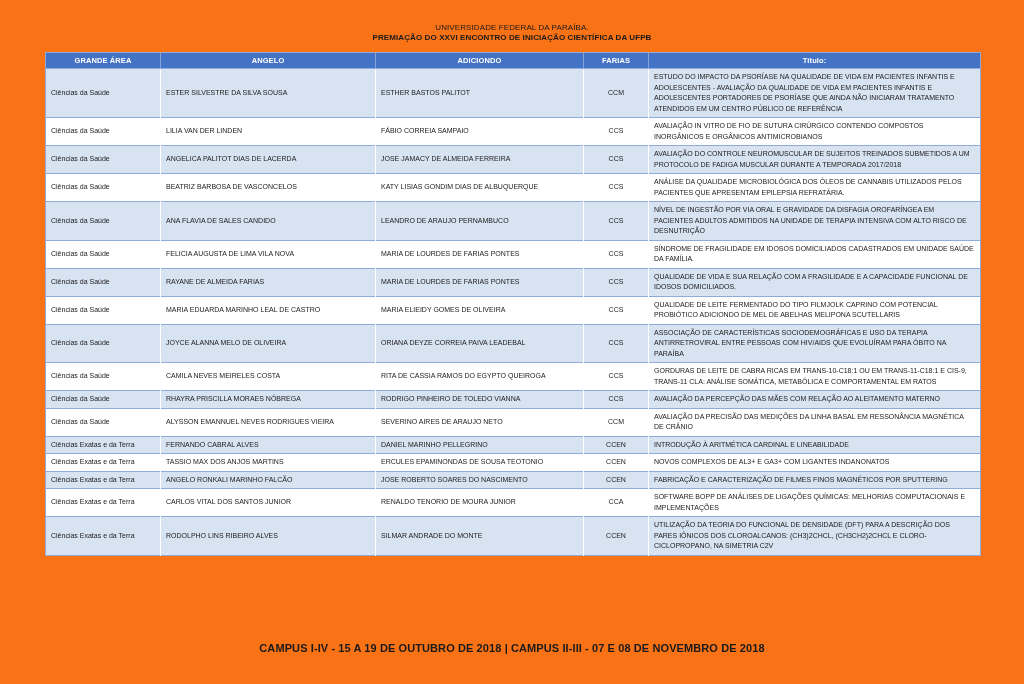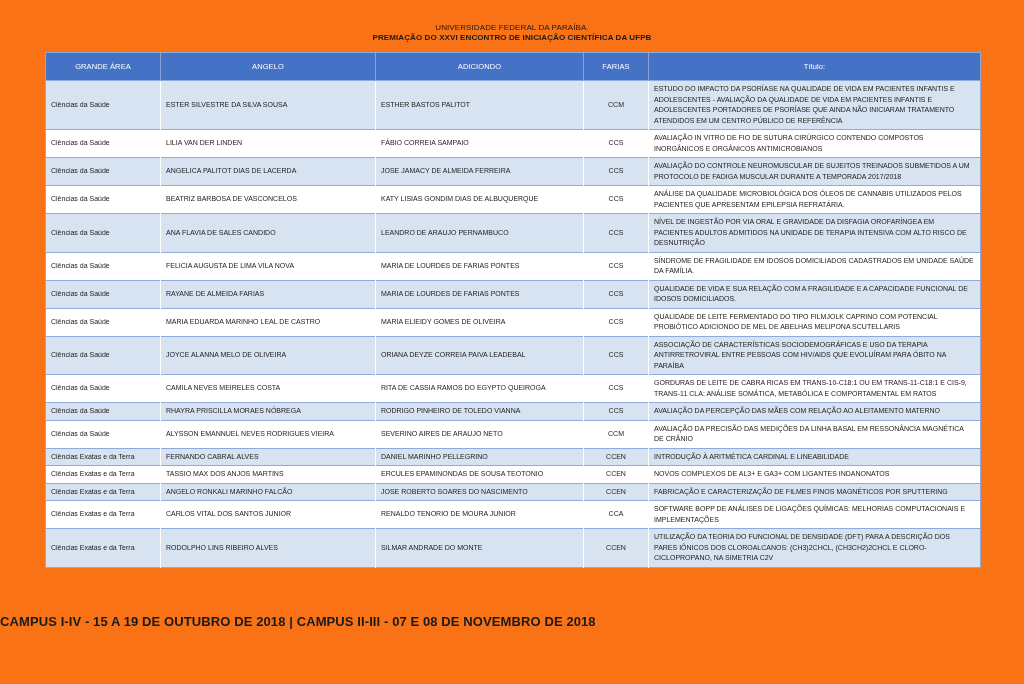--- a/index.html
+++ b/index.html
@@ -38,23 +38,23 @@
     margin: 10px 0 0 45px;
     width: 935px;
     border-collapse: collapse;
     table-layout: fixed;
     border: 1px solid var(--grid-line);
   }
   table.awards thead th {
     background: var(--header-bg);
     color: var(--header-text);
     font-size: 7.5px;
-    font-weight: normal;
+    font-weight: bold;
     height: 14px;
-    padding: 9px 4px;
+    padding: 3px 4px;
     text-align: center;
     border-left: 1px solid rgba(255,255,255,0.35);
     letter-spacing: 0.1px;
   }
   table.awards thead th:first-child { border-left: none; }
   table.awards td {
     font-size: 7px;
     line-height: 10.5px;
     padding: 3px 5px;
     vertical-align: middle;
@@ -63,24 +63,24 @@
     word-wrap: break-word;
   }
   table.awards td:first-child { border-left: none; }
   tr.band td { background: var(--band-bg); }
   tr.plain td { background: var(--plain-bg); }
   td.c-centro { text-align: center; }
   td.c-titulo { padding: 2px 5px; }
   .doc-footer {
     position: absolute;
     left: 0;
-    top: 614px;
+    top: 642px;
     width: 100%;
-    text-align: left;
-    font-size: 13px;
+    text-align: center;
+    font-size: 11px;
     font-weight: 600;
     letter-spacing: 0.1px;
   }
 </style>
 </head>
 <body>
 
 <div class="page">
 
   <div class="doc-header">

